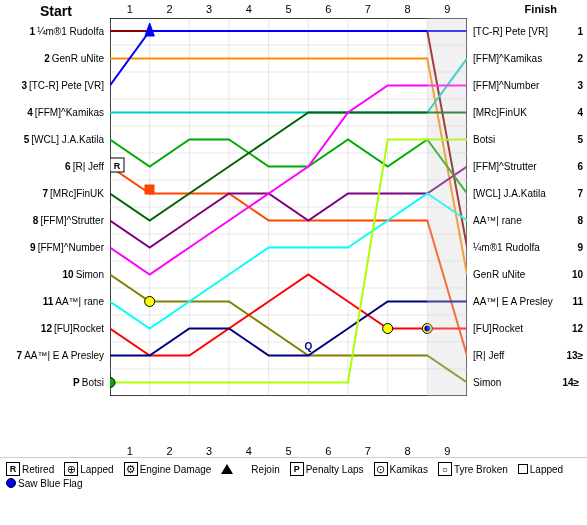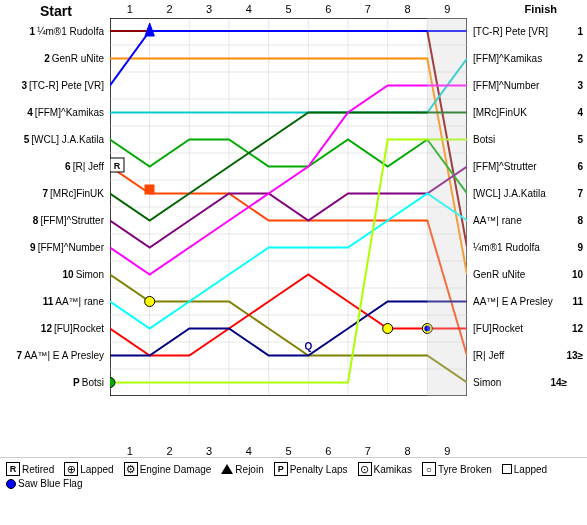--- a/index.html
+++ b/index.html
@@ -74,21 +74,21 @@
     <div style="height:27px;display:flex;align-items:center;padding-left:4px;font-size:10px;">[MRc]FinUK <span style="margin-left:auto;font-weight:bold;padding-right:4px;">4</span></div>
     <div style="height:27px;display:flex;align-items:center;padding-left:4px;font-size:10px;">Botsi <span style="margin-left:auto;font-weight:bold;padding-right:4px;">5</span></div>
     <div style="height:27px;display:flex;align-items:center;padding-left:4px;font-size:10px;">[FFM]^Strutter <span style="margin-left:auto;font-weight:bold;padding-right:4px;">6</span></div>
     <div style="height:27px;display:flex;align-items:center;padding-left:4px;font-size:10px;">[WCL] J.A.Katila <span style="margin-left:auto;font-weight:bold;padding-right:4px;">7</span></div>
     <div style="height:27px;display:flex;align-items:center;padding-left:4px;font-size:10px;">AA™| rane <span style="margin-left:auto;font-weight:bold;padding-right:4px;">8</span></div>
     <div style="height:27px;display:flex;align-items:center;padding-left:4px;font-size:10px;">¼m®1 Rudolfa <span style="margin-left:auto;font-weight:bold;padding-right:4px;">9</span></div>
     <div style="height:27px;display:flex;align-items:center;padding-left:4px;font-size:10px;">GenR uNite <span style="margin-left:auto;font-weight:bold;padding-right:4px;">10</span></div>
     <div style="height:27px;display:flex;align-items:center;padding-left:4px;font-size:10px;">AA™| E A Presley <span style="margin-left:auto;font-weight:bold;padding-right:4px;">11</span></div>
     <div style="height:27px;display:flex;align-items:center;padding-left:4px;font-size:10px;">[FU]Rocket <span style="margin-left:auto;font-weight:bold;padding-right:4px;">12</span></div>
     <div style="height:27px;display:flex;align-items:center;padding-left:4px;font-size:10px;">[R| Jeff <span style="margin-left:auto;font-weight:bold;padding-right:4px;">13≥</span></div>
-    <div style="height:27px;display:flex;align-items:center;padding-left:4px;font-size:10px;">Simon <span style="margin-left:auto;font-weight:bold;padding-right:20px;">14≥</span></div>
+    <div style="height:27px;display:flex;align-items:center;padding-left:4px;font-size:10px;">Simon <span style="margin-left:auto;font-weight:bold;padding-right:8px;">14≥</span></div>
   </div>
 
   <svg id="main-chart" style="position:absolute;top:18px;left:110px;" width="357" height="378" viewBox="0 0 357 378">
 
     <rect x="0" y="0" width="357" height="378" fill="white" stroke="black" stroke-width="1"></rect>
 
     <line x1="0" y1="0" x2="0" y2="378" stroke="#000" stroke-width="1"></line>
     <line x1="39.67" y1="0" x2="39.67" y2="378" stroke="#ccc" stroke-width="0.5"></line>
     <line x1="79.33" y1="0" x2="79.33" y2="378" stroke="#ccc" stroke-width="0.5"></line>
     <line x1="119" y1="0" x2="119" y2="378" stroke="#ccc" stroke-width="0.5"></line>
@@ -176,21 +176,21 @@
     <div style="display:flex;align-items:center;gap:2px;margin-right:6px;">
       <div style="width:14px;height:14px;border:1px solid #000;display:flex;align-items:center;justify-content:center;font-size:11px;">⊕</div>
       <span>Lapped</span>
     </div>
 
     <div style="display:flex;align-items:center;gap:2px;margin-right:6px;">
       <div style="width:14px;height:14px;border:1px solid #000;display:flex;align-items:center;justify-content:center;font-size:11px;">⚙</div>
       <span>Engine Damage</span>
     </div>
 
-    <div style="display:flex;align-items:center;gap:2px;margin-right:6px;">
+    <div style="display:flex;align-items:center;gap:18px;margin-right:6px;">
       <div style="width:0;height:0;border-left:6px solid transparent;border-right:6px solid transparent;border-bottom:10px solid #000;display:inline-block;"></div>
       <span>Rejoin</span>
     </div>
 
 
     <div style="display:flex;align-items:center;gap:2px;margin-right:6px;">
       <div style="width:14px;height:14px;border:1px solid #000;display:flex;align-items:center;justify-content:center;font-size:9px;font-weight:bold;">P</div>
       <span>Penalty Laps</span>
     </div>
 
@@ -202,20 +202,20 @@
     <div style="display:flex;align-items:center;gap:2px;margin-right:6px;">
       <div style="width:14px;height:14px;border:1px solid #000;display:flex;align-items:center;justify-content:center;font-size:10px;">○</div>
       <span>Tyre Broken</span>
     </div>
 
     <div style="display:flex;align-items:center;gap:2px;margin-right:6px;">
       <div style="width:10px;height:10px;background:#fff;border:1px solid #000;display:inline-block;"></div>
       <span>Lapped</span>
     </div>
 
-    <div style="display:flex;align-items:flex-end;gap:2px;">
+    <div style="display:flex;align-items:flex-start;gap:2px;">
       <div style="width:10px;height:10px;border-radius:50%;background:#0000FF;border:1px solid #000;display:inline-block;"></div>
       <span>Saw Blue Flag</span>
     </div>
 
   </div>
 
 </div>
 
 </body></html>

